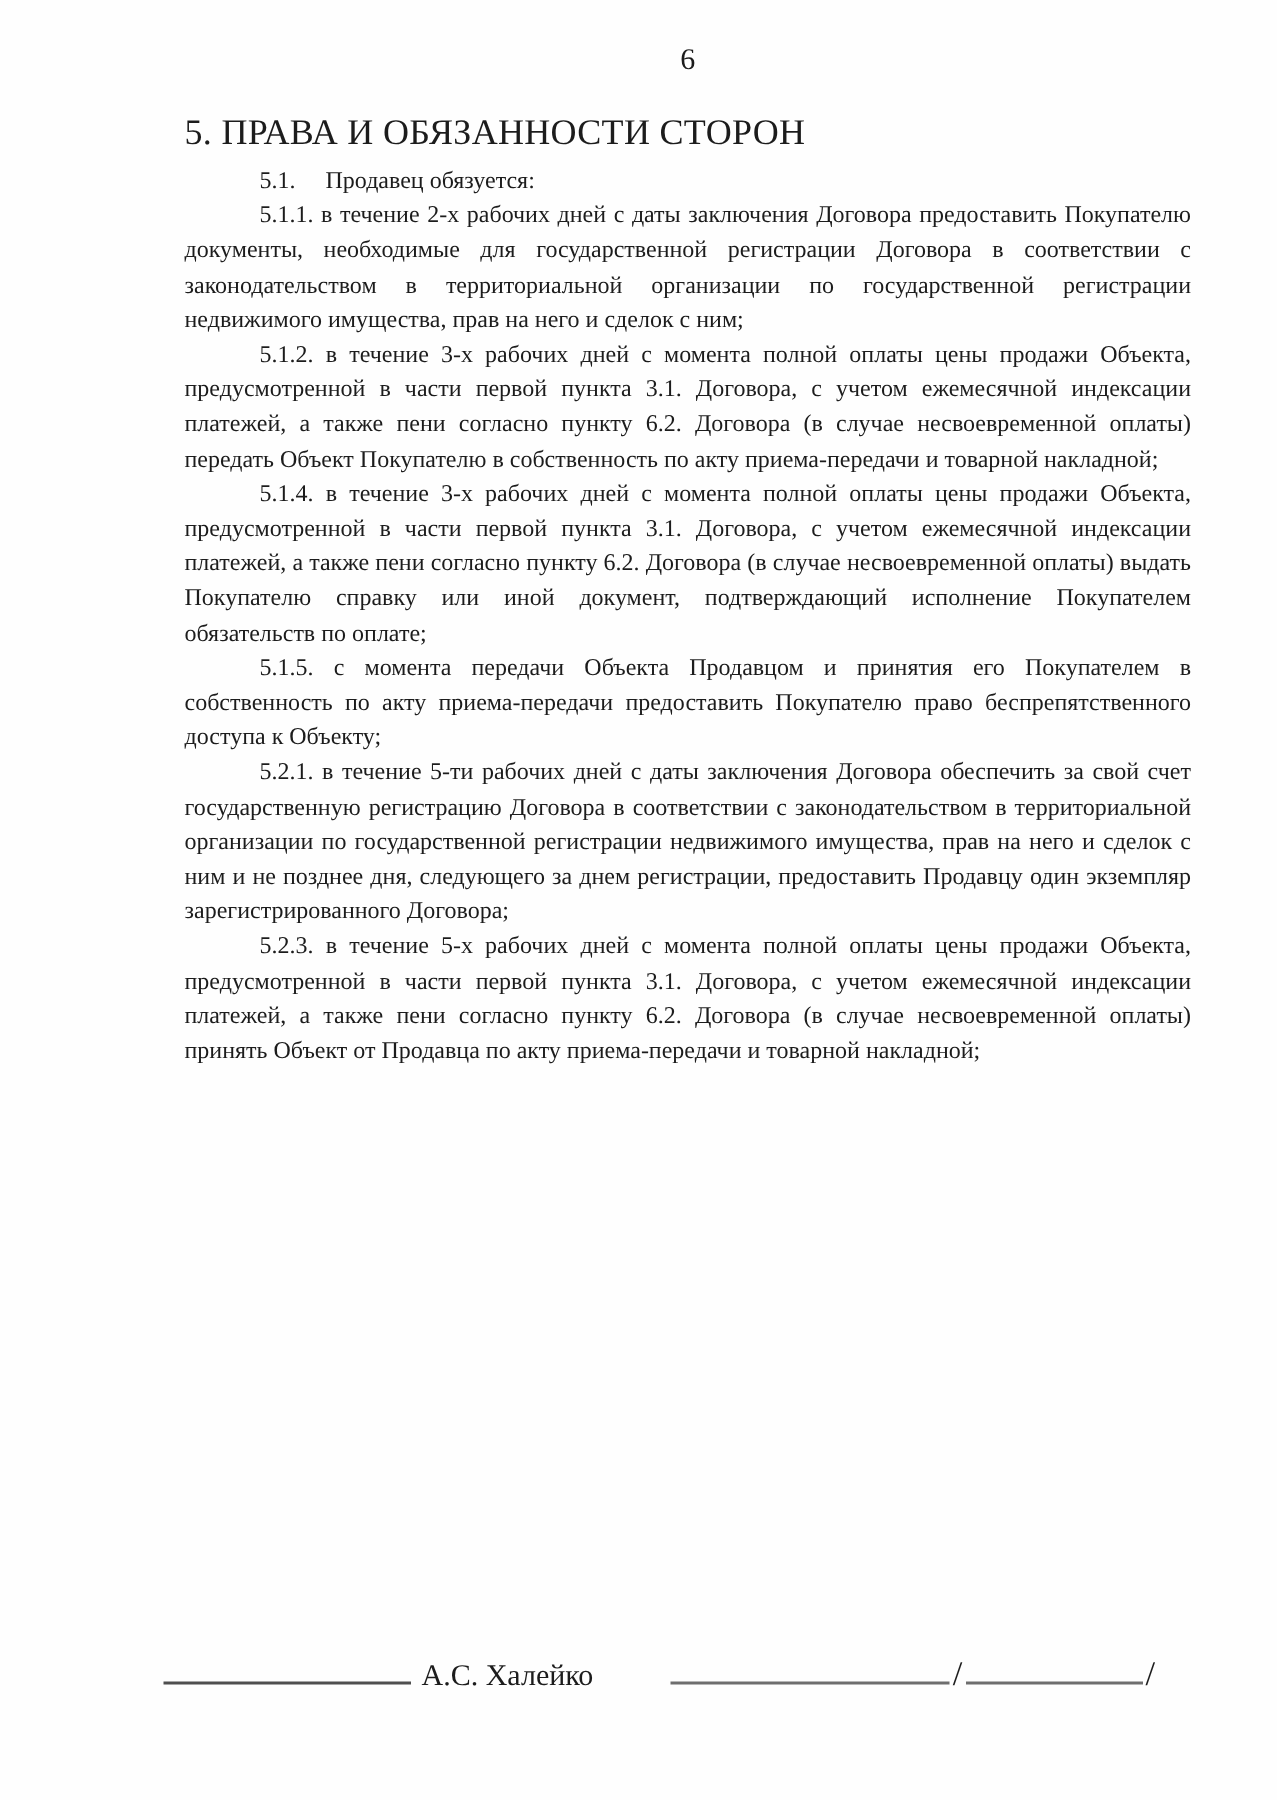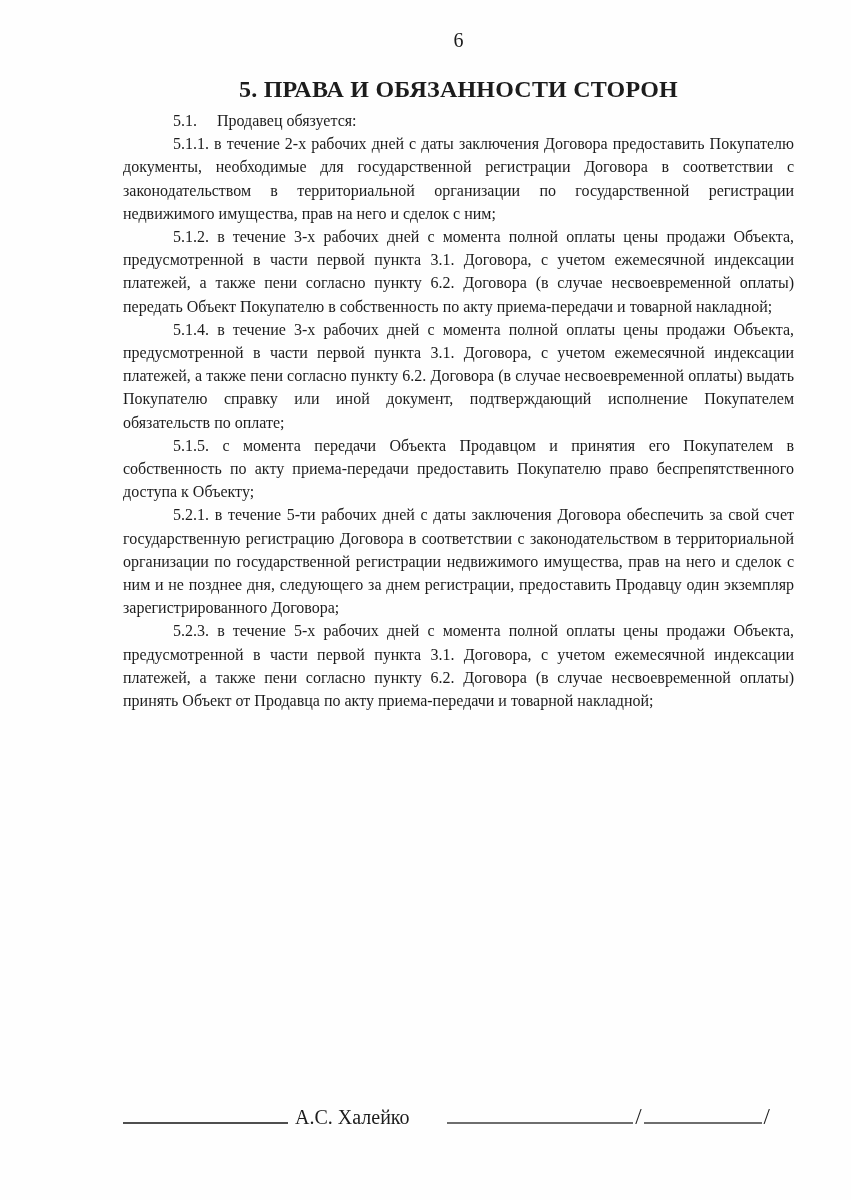--- a/index.html
+++ b/index.html
@@ -12,41 +12,41 @@
     font-family:"Liberation Serif", serif;
     color:#1c1c1c;
     overflow:hidden;
   }
   .page-number {
     text-align:center;
     font-size:20px;
     line-height:20px;
   }
   .title {
-    text-align:center;
+    text-align:left;
     font-size:24px;
-    font-weight:bold;
+    font-weight:normal;
     margin:26px 0 0 0;
     line-height:26px;
     letter-spacing:0.2px;
   }
   .body {
     margin-top:7px;
     font-size:16px;
     line-height:23.2px;
   }
   .para {
     margin:0;
     text-indent:50px;
     text-align:justify;
   }
   .num.wide { margin-right:20px; }
   .footer {
     position:absolute;
-    left:123px; right:79px; top:1106px;
+    left:109px; right:79px; top:1106px;
     display:flex;
     align-items:baseline;
     font-size:20px;
   }
   .uline { display:inline-block; height:14px; }
   .l1 { width:165px; border-bottom:2px solid #4f4f4f; }
   .sig-name { margin-left:7px; white-space:nowrap; }
   .l2 { width:186px; border-bottom:2px solid #6e6e6e; margin-left:auto; }
   .l3 { width:118px; border-bottom:2px solid #6e6e6e; }
   .slash { margin:0 2px; font-size:23px; line-height:20px; }

